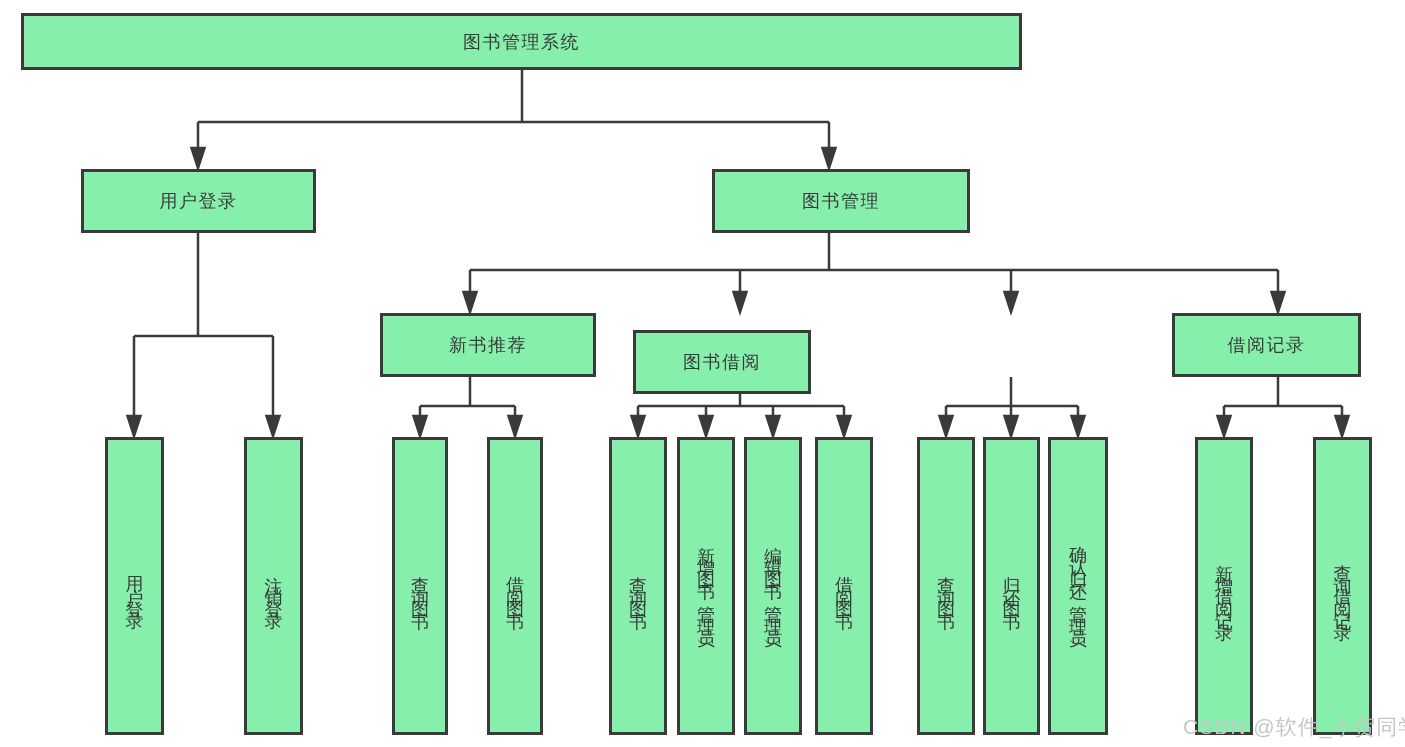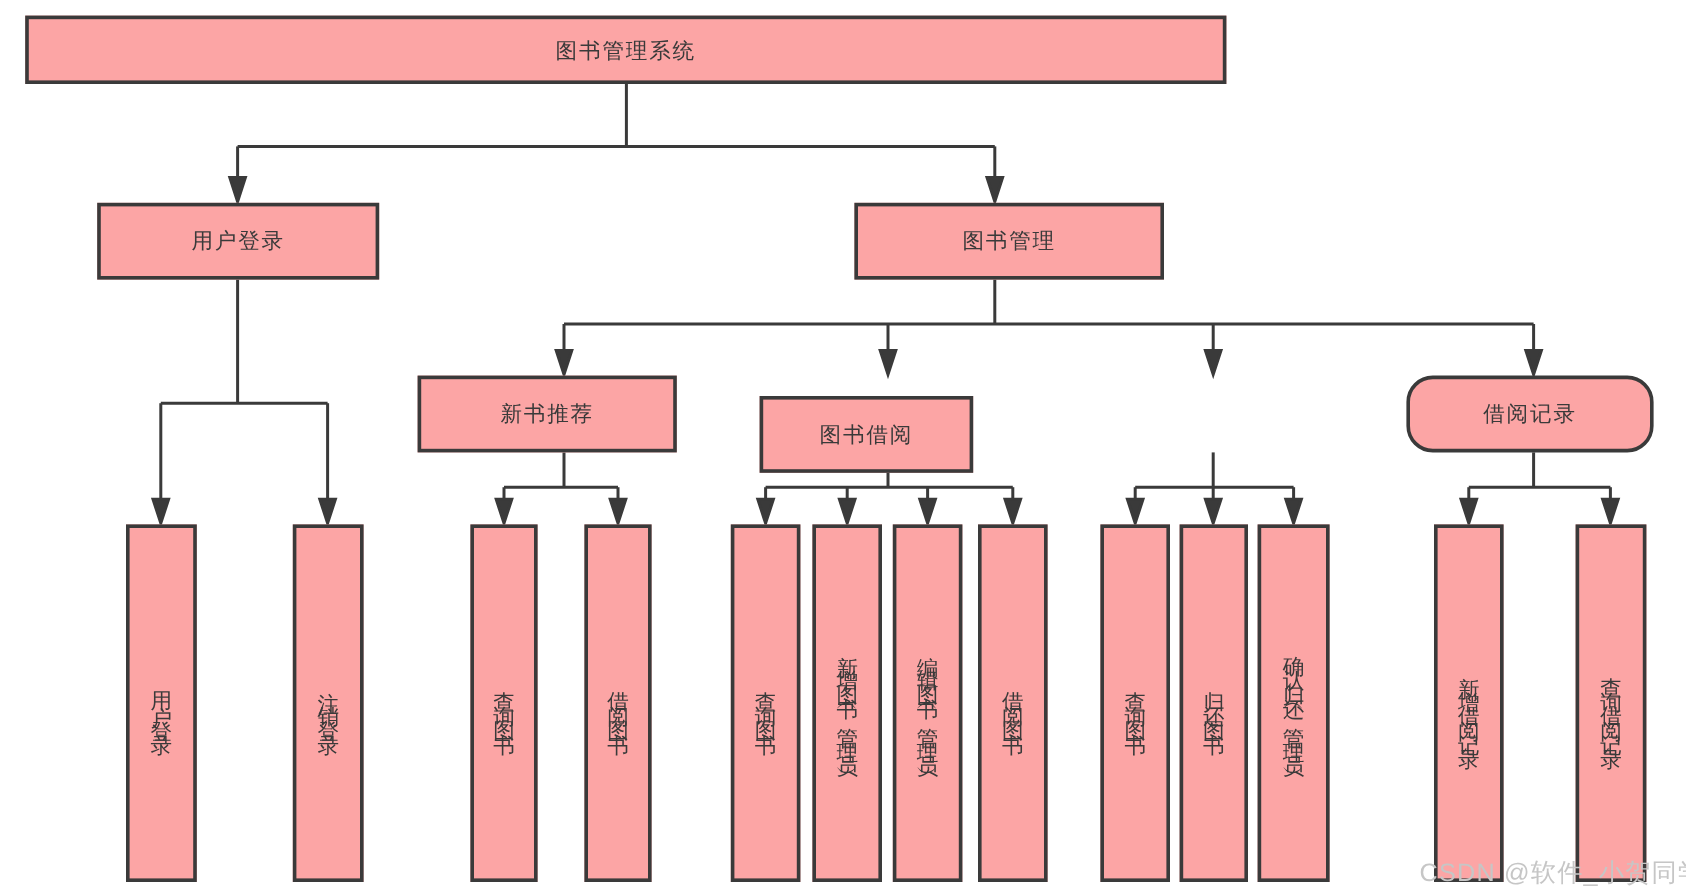--- a/index.html
+++ b/index.html
@@ -15,21 +15,21 @@
   svg.connectors {
     position: absolute;
     left: 0; top: 0;
     width: 1405px; height: 747px;
     z-index: 0;
   }
   .node {
     position: absolute;
     box-sizing: border-box;
     border: 3px solid #3a3a3a;
-    background: #fca5a5;
+    background: #86efac;
     display: flex;
     align-items: center;
     justify-content: center;
     z-index: 1;
   }
   .node .lbl {
     font-size: 18px;
     letter-spacing: 1.5px;
     white-space: nowrap;
     color: #3a3a3a;
@@ -123,27 +123,27 @@
     <span class="lbl">图书管理系统</span>
   </div>
 
   <div class="node" style="left:81px; top:169px; width:235px; height:64px;">
     <span class="lbl">用户登录</span>
   </div>
   <div class="node" style="left:712px; top:169px; width:258px; height:64px;">
     <span class="lbl">图书管理</span>
   </div>
 
-  <div class="node" style="left:348px; top:313px; width:216px; height:64px;">
+  <div class="node" style="left:380px; top:313px; width:216px; height:64px;">
     <span class="lbl">新书推荐</span>
   </div>
   <div class="node" style="left:633px; top:330px; width:178px; height:64px;">
     <span class="lbl">图书借阅</span>
   </div>
-  <div class="node" style="left:1172px; top:313px; width:206px; height:64px;border-radius:22px;">
+  <div class="node" style="left:1172px; top:313px; width:189px; height:64px;">
     <span class="lbl">借阅记录</span>
   </div>
 
   <div class="node vnode" style="left:105px; top:437px; width:59px; height:298px;">
     <span class="lbl">用户登录</span>
   </div>
   <div class="node vnode" style="left:244px; top:437px; width:59px; height:298px;">
     <span class="lbl">注销登录</span>
   </div>
 

